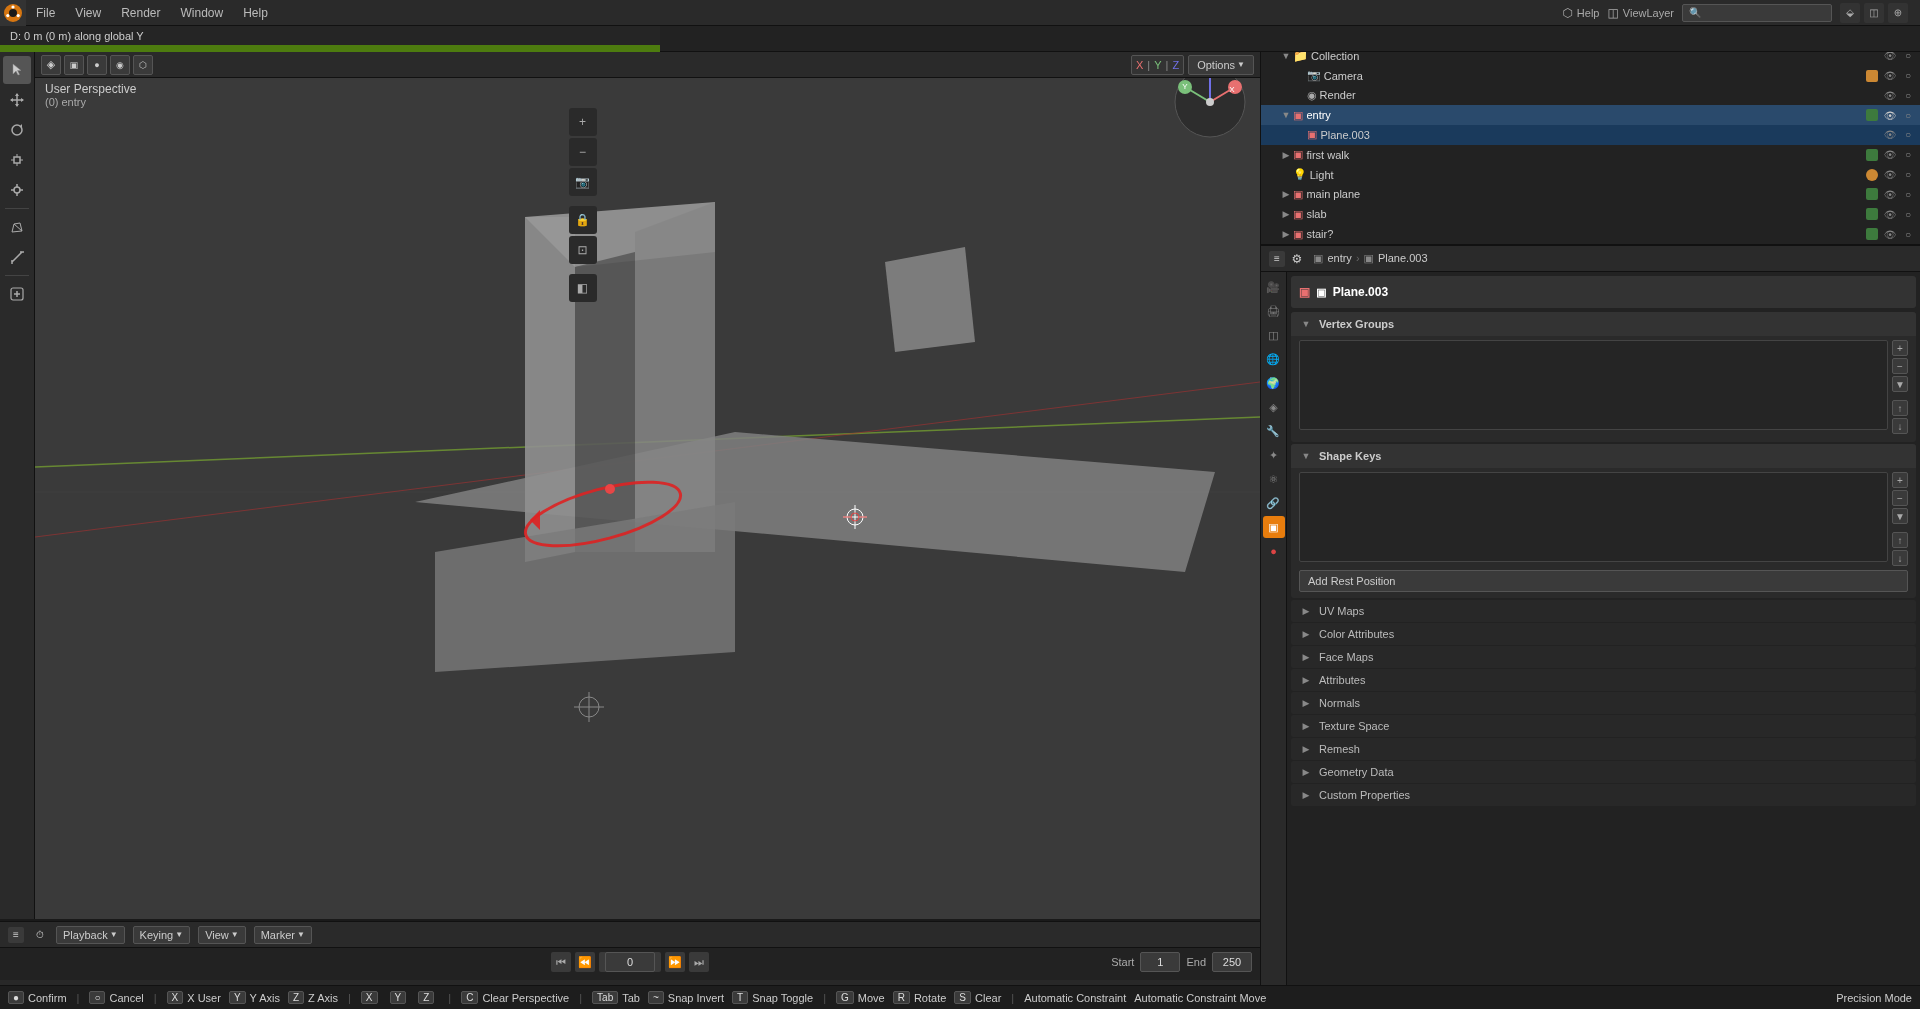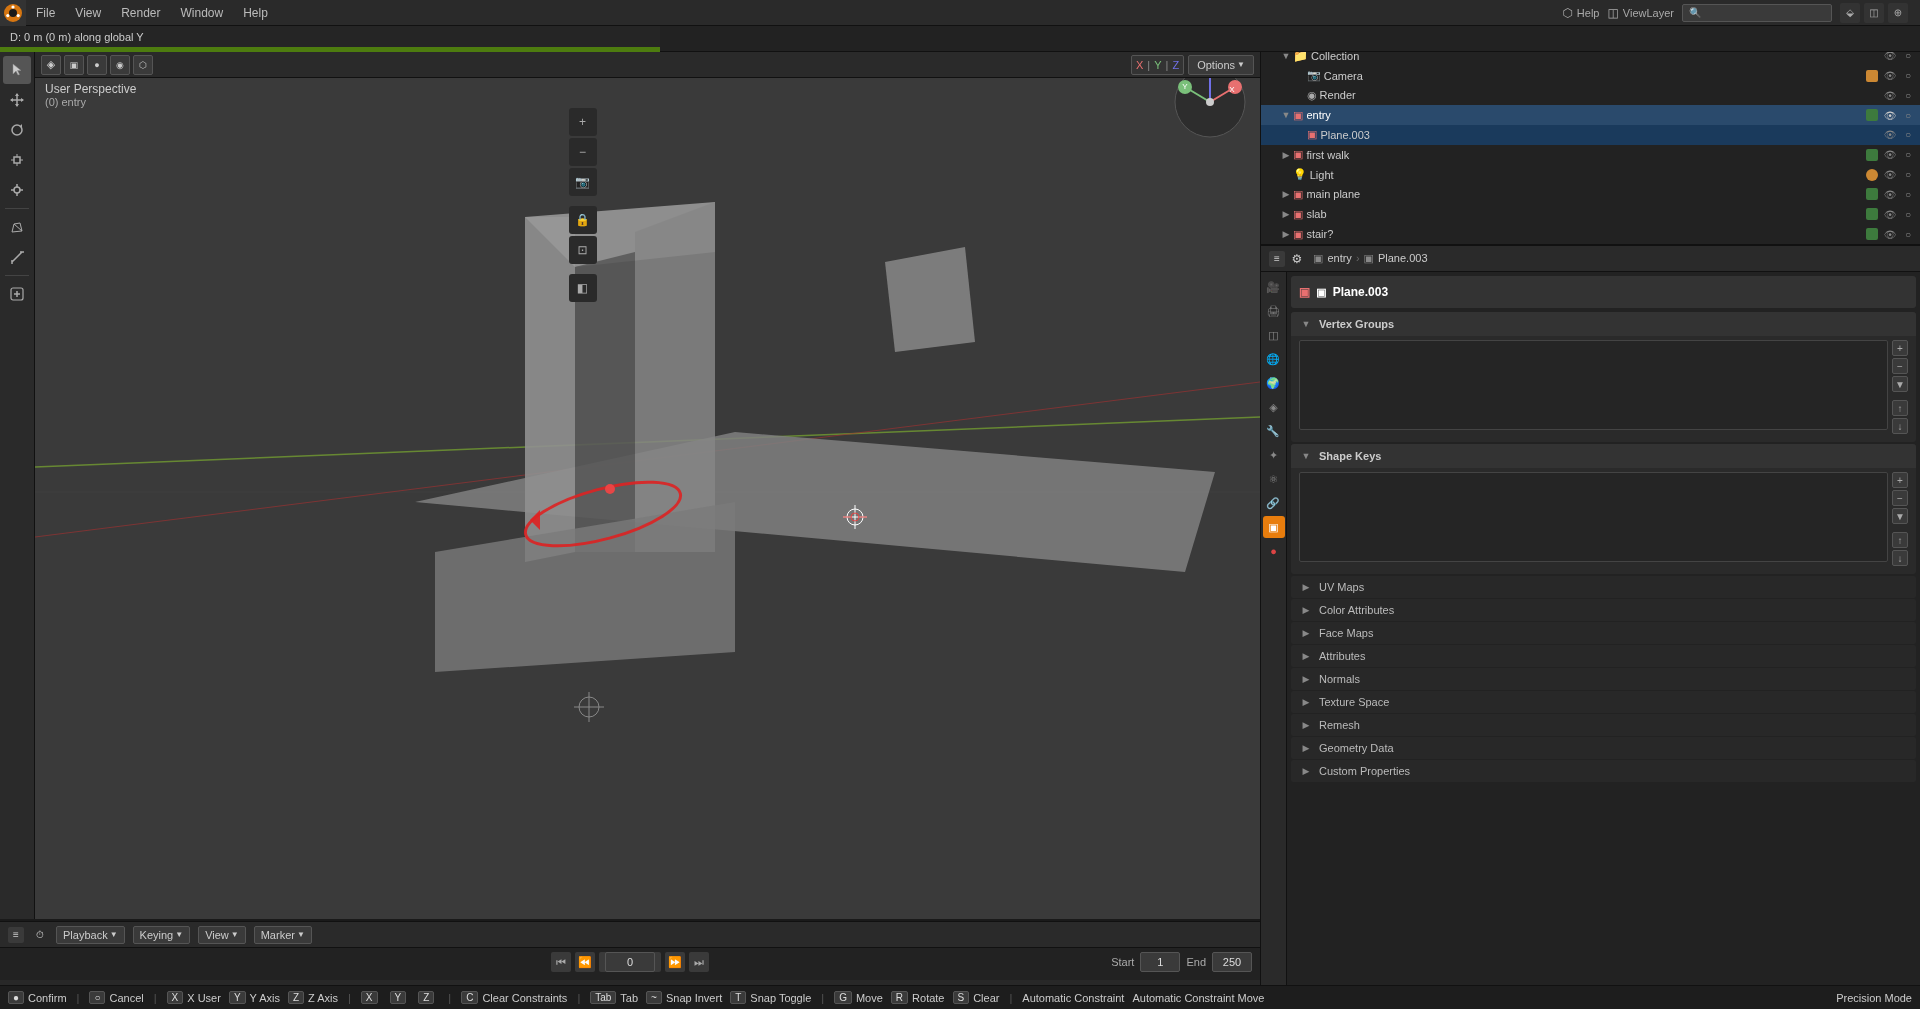--- a/index.html
+++ b/index.html
@@ -596,21 +596,21 @@
       <span style="font-size:10px;color:#777;">🔍</span>
     </div>
     <div style="display:flex;gap:4px;">
       <span style="width:20px;height:20px;background:#333;border-radius:2px;display:flex;align-items:center;justify-content:center;font-size:10px;color:#aaa;">⬙</span>
       <span style="width:20px;height:20px;background:#333;border-radius:2px;display:flex;align-items:center;justify-content:center;font-size:10px;color:#aaa;">◫</span>
       <span style="width:20px;height:20px;background:#333;border-radius:2px;display:flex;align-items:center;justify-content:center;font-size:10px;color:#aaa;">⊕</span>
     </div>
   </div>
 </div>
 
-<div style="position:absolute;top:26px;left:0;right:660px;height:26px;background:#252525;display:flex;align-items:center;padding:0 10px;font-size:11px;color:#ccc;z-index:99;border-bottom:5px solid #4d7c0f;">
+<div style="position:absolute;top:26px;left:0;right:660px;height:26px;background:#252525;display:flex;align-items:center;padding:0 10px;font-size:11px;color:#ccc;z-index:99;border-bottom:7px solid #4d7c0f;">
   <span>D: 0 m (0 m) along global Y</span>
 </div>
 
 <div id="workspace-tabs" style="top:26px;left:660px;right:0;height:26px;">
   
 </div>
 <div style="position:absolute;top:26px;left:660px;right:0;height:26px;background:#222;display:flex;align-items:center;border-bottom:1px solid #111;z-index:98;">
   <div class="workspace-tab active">Layout</div>
   <div class="workspace-tab">Modeling</div>
   <div class="workspace-tab">Sculpting</div>
@@ -916,21 +916,21 @@
     <span class="status-key">Y</span>
     <span></span>
   </div>
   <div class="status-item">
     <span class="status-key">Z</span>
     <span></span>
   </div>
   <span class="status-sep">|</span>
   <div class="status-item">
     <span class="status-key">C</span>
-    <span>Clear Constraints</span>
+    <span>Clear Perspective</span>
   </div>
   <span class="status-sep">|</span>
   <div class="status-item">
     <span class="status-key">Tab</span>
     <span>Tab</span>
   </div>
   <div class="status-item">
     <span class="status-key">~</span>
     <span>Snap Invert</span>
   </div>
@@ -1172,20 +1172,23 @@
               <div style="display:flex;flex-direction:column;gap:2px;">
                 <div class="sk-btn">+</div>
                 <div class="sk-btn">−</div>
                 <div class="sk-btn">▼</div>
                 <div style="height:4px;"></div>
                 <div class="sk-btn">↑</div>
                 <div class="sk-btn">↓</div>
               </div>
             </div>
 
+            <div class="prop-btn-full">
+              <span>Add Rest Position</span>
+            </div>
           </div>
         </div>
 
         <div class="prop-collapsed-row">
           <span class="prop-expand">▶</span>
           <span class="collapsed-label">UV Maps</span>
         </div>
 
         <div class="prop-collapsed-row">
           <span class="prop-expand">▶</span>

